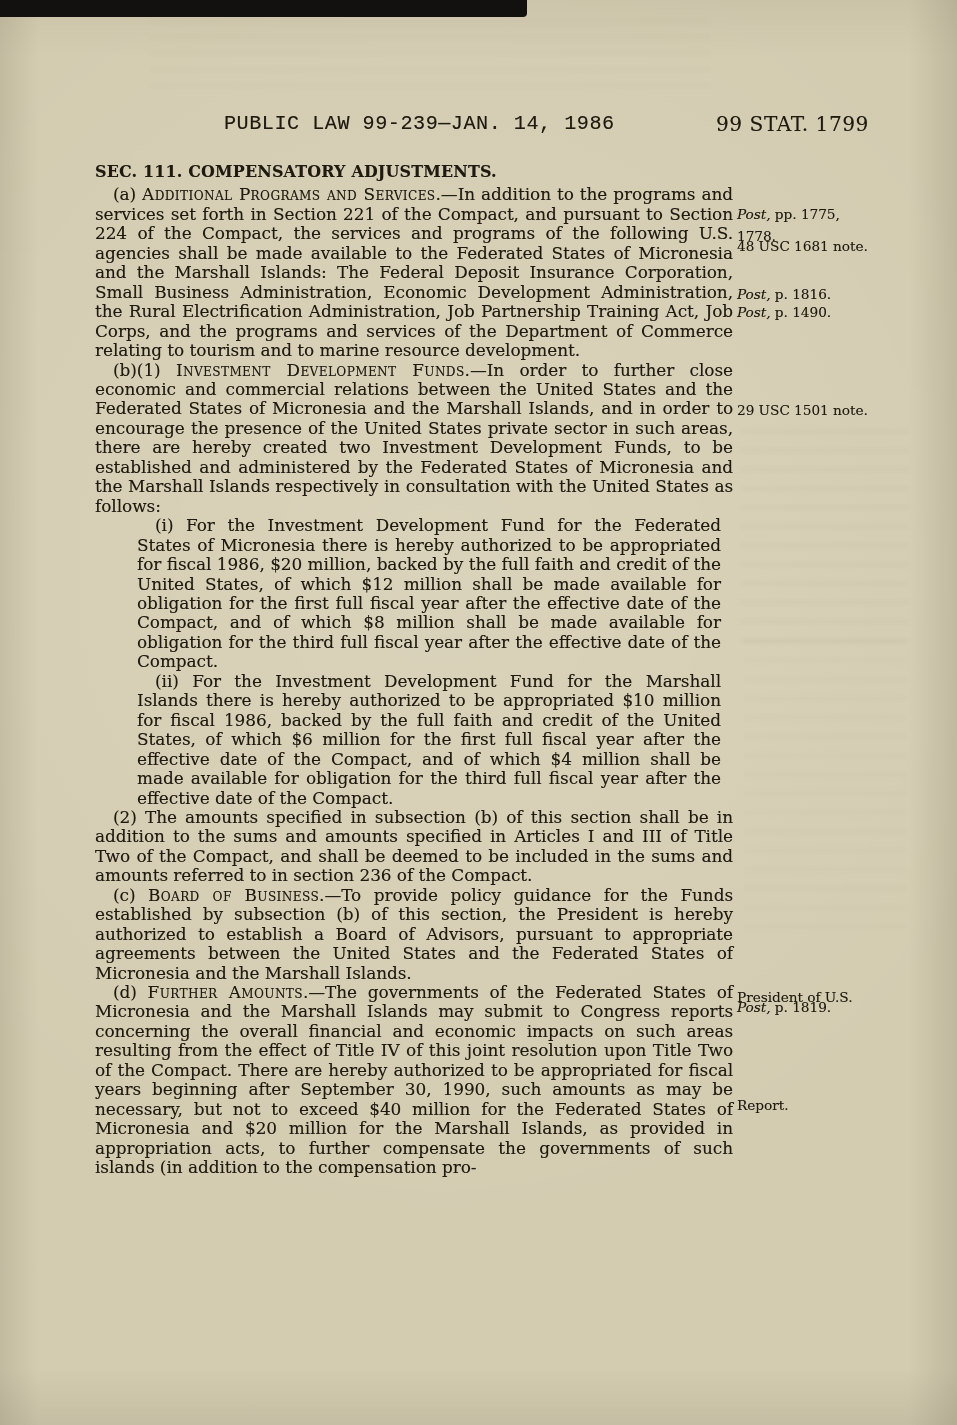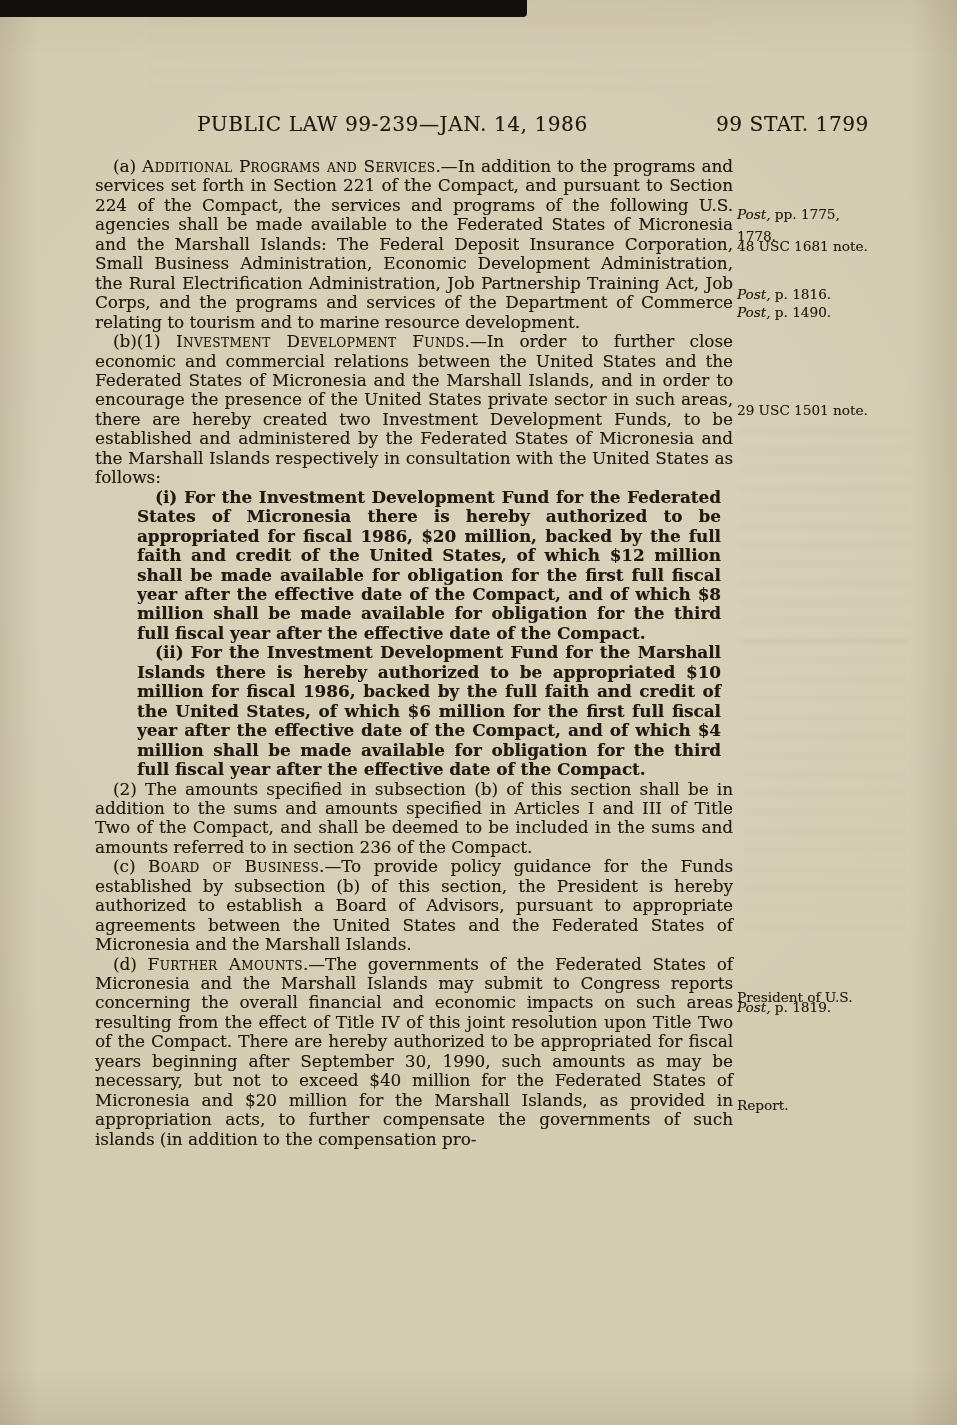--- a/index.html
+++ b/index.html
@@ -43,42 +43,43 @@
   }
   .bleed.b1 { left: 740px; top: 430px; width: 170px; height: 220px;
     background: repeating-linear-gradient(180deg, rgba(98,88,60,0.10) 0 3px, rgba(98,88,60,0) 3px 19px); }
   .bleed.b2 { left: 745px; top: 640px; width: 160px; height: 300px;
     background: repeating-linear-gradient(180deg, rgba(98,88,60,0.08) 0 3px, rgba(98,88,60,0) 3px 19px); }
   .bleed.b3 { left: 150px; top: 20px; width: 560px; height: 70px;
     background: repeating-linear-gradient(180deg, rgba(98,88,60,0.07) 0 3px, rgba(98,88,60,0) 3px 16px); }
 
   .header { position: absolute; top: 112px; left: 0; width: 100%; z-index: 10; }
   .law-title {
-    position: absolute; left: 197px; top: 0;
+    position: absolute; left: 224px; top: 0;
     font-size: 20px; letter-spacing: 0.6px; white-space: nowrap;
     text-shadow: 0.25px 0.25px 0 rgba(30,25,12,0.45);
+    font-family: Liberation Mono, monospace;
   }
   .stat-ref {
     position: absolute; left: 716px; top: 0;
     font-size: 20px; letter-spacing: 0.6px; white-space: nowrap;
     text-shadow: 0.25px 0.25px 0 rgba(30,25,12,0.45);
   }
 
   .column {
     position: absolute;
     left: 95px; top: 157px;
     width: 638px;
     font-size: 16.8px;
     line-height: 19.45px;
     text-align: justify;
     z-index: 10;
     text-shadow: 0.25px 0.25px 0 rgba(30,25,12,0.42);
   }
   .para { margin: 0; text-indent: 18px; }
-  .sub  { margin: 0 12px 0 42px; text-indent: 18px; font-weight: bold; }
+  .sub  { margin: 0 12px 0 42px; text-indent: 18px; }
   .sec-heading {
     margin: 5px 0 4px 0;
     text-indent: 0;
     font-weight: bold;
     font-size: 15.8px;
     letter-spacing: 0.25px;
     text-align: left;
   }
   .sc { font-variant: small-caps; letter-spacing: 0.45px; }
 
@@ -105,20 +106,21 @@
   <div class="bleed b3"></div>
 
   <div class="header">
     <span class="law-title">PUBLIC LAW 99-239—JAN. 14, 1986</span>
     <span class="stat-ref">99 STAT. 1799</span>
   </div>
 
   <div class="column">
 
 
+    <p class="sec-heading">SEC. 111. COMPENSATORY ADJUSTMENTS.</p>
 
     <p class="para"><span>(a) </span><span class="sc">Additional Programs and Services</span><span>.—In addition to the programs and services set forth in Section 221 of the Compact, and pursuant to Section 224 of the Compact, the services and programs of the following U.S. agencies shall be made available to the Federated States of Micronesia and the Marshall Islands: The Federal Deposit Insurance Corporation, Small Business Administration, Economic Development Administration, the Rural Electrification Administration, Job Partnership Training Act, Job Corps, and the programs and services of the Department of Commerce relating to tourism and to marine resource development.</span></p>
 
     <p class="para"><span>(b)(1) </span><span class="sc">Investment Development Funds</span><span>.—In order to further close economic and commercial relations between the United States and the Federated States of Micronesia and the Marshall Islands, and in order to encourage the presence of the United States private sector in such areas, there are hereby created two Investment Development Funds, to be established and administered by the Federated States of Micronesia and the Marshall Islands respectively in consultation with the United States as follows:</span></p>
 
     <p class="para sub">(i) For the Investment Development Fund for the Federated States of Micronesia there is hereby authorized to be appropriated for fiscal 1986, $20 million, backed by the full faith and credit of the United States, of which $12 million shall be made available for obligation for the first full fiscal year after the effective date of the Compact, and of which $8 million shall be made available for obligation for the third full fiscal year after the effective date of the Compact.</p>
 
     <p class="para sub">(ii) For the Investment Development Fund for the Marshall Islands there is hereby authorized to be appropriated $10 million for fiscal 1986, backed by the full faith and credit of the United States, of which $6 million for the first full fiscal year after the effective date of the Compact, and of which $4 million shall be made available for obligation for the third full fiscal year after the effective date of the Compact.</p>
 
     <p class="para">(2) The amounts specified in subsection (b) of this section shall be in addition to the sums and amounts specified in Articles I and III of Title Two of the Compact, and shall be deemed to be included in the sums and amounts referred to in section 236 of the Compact.</p>

